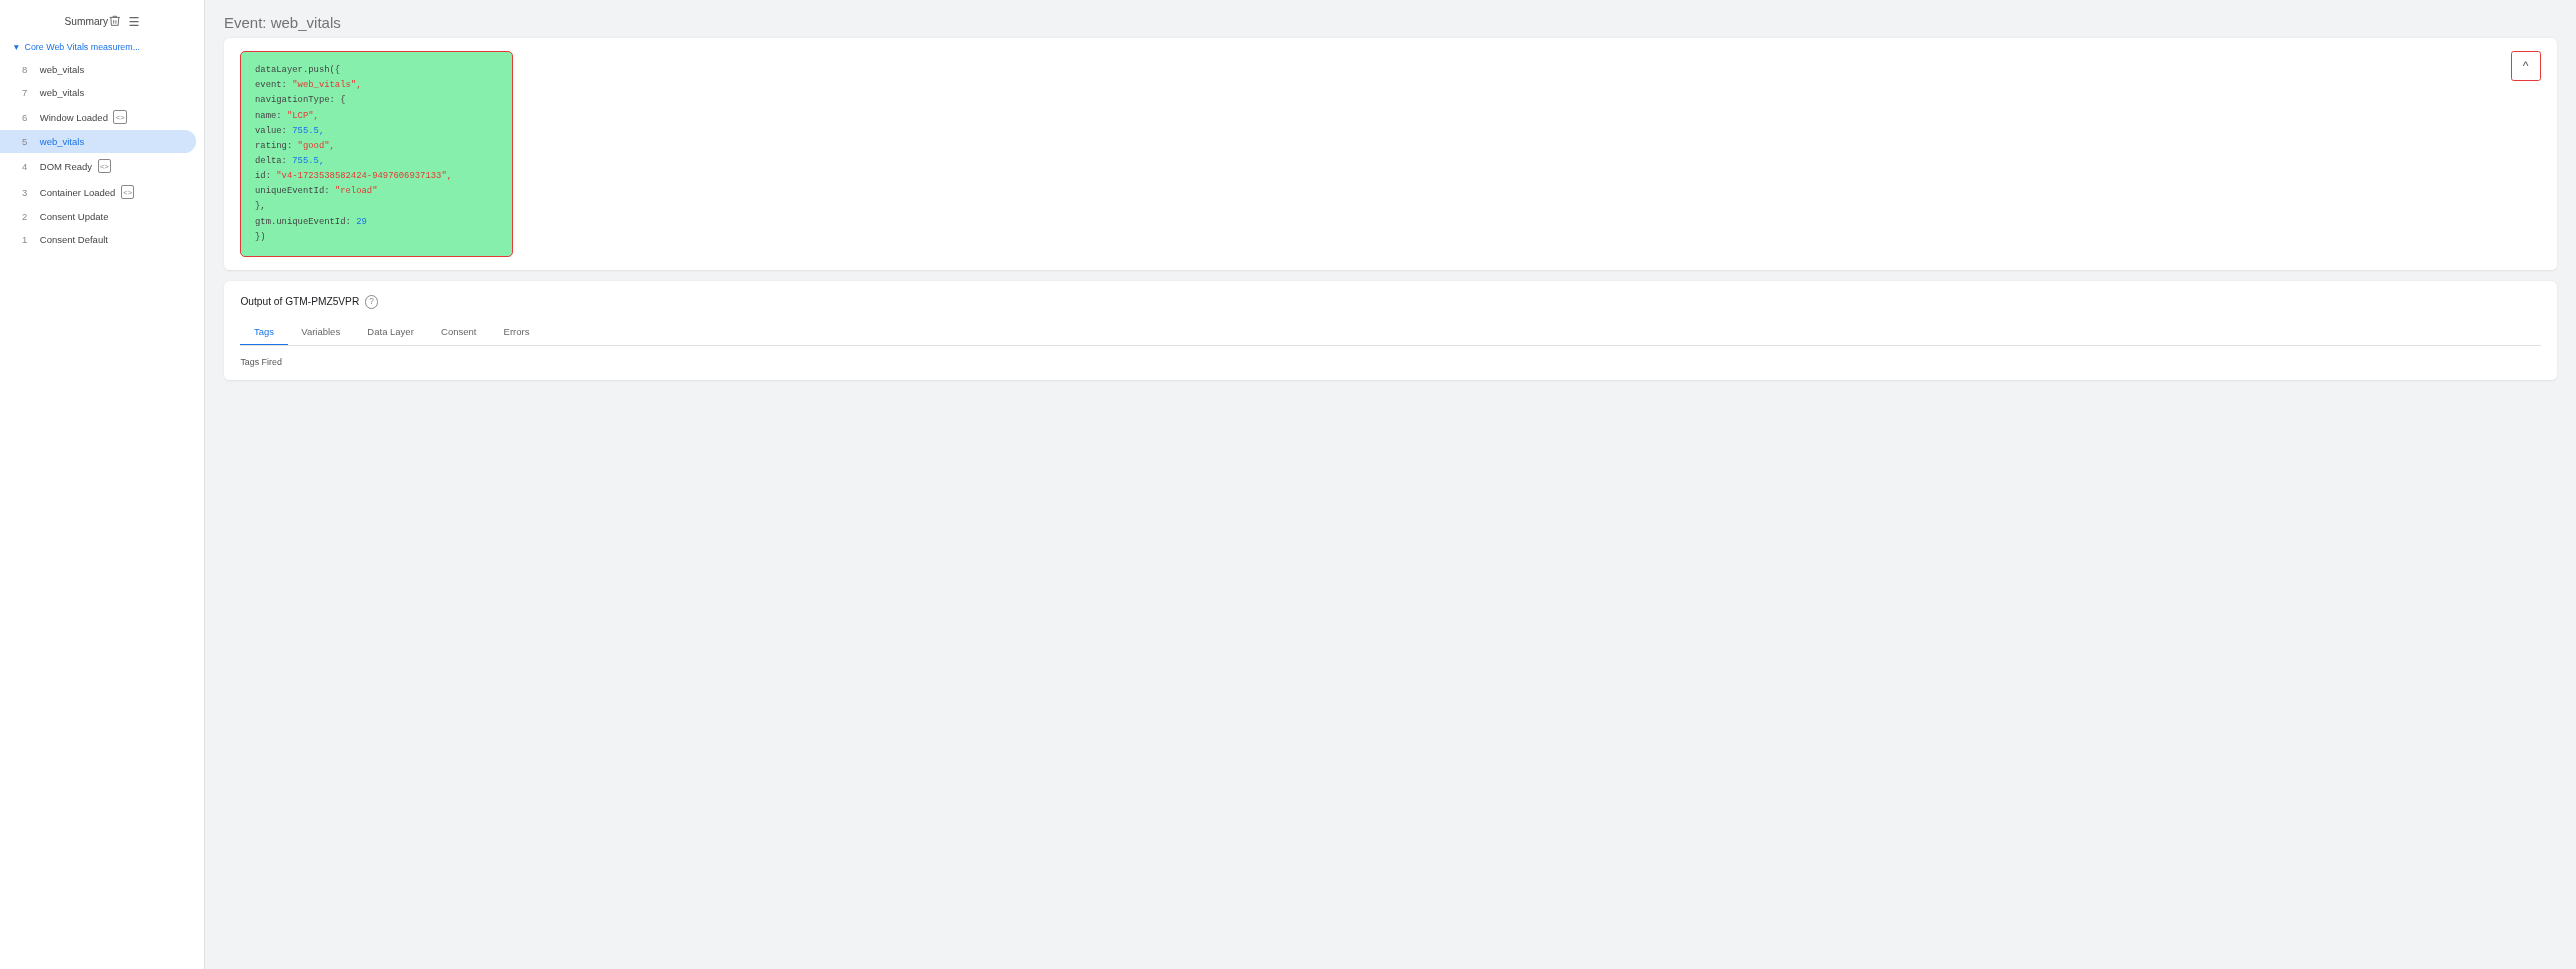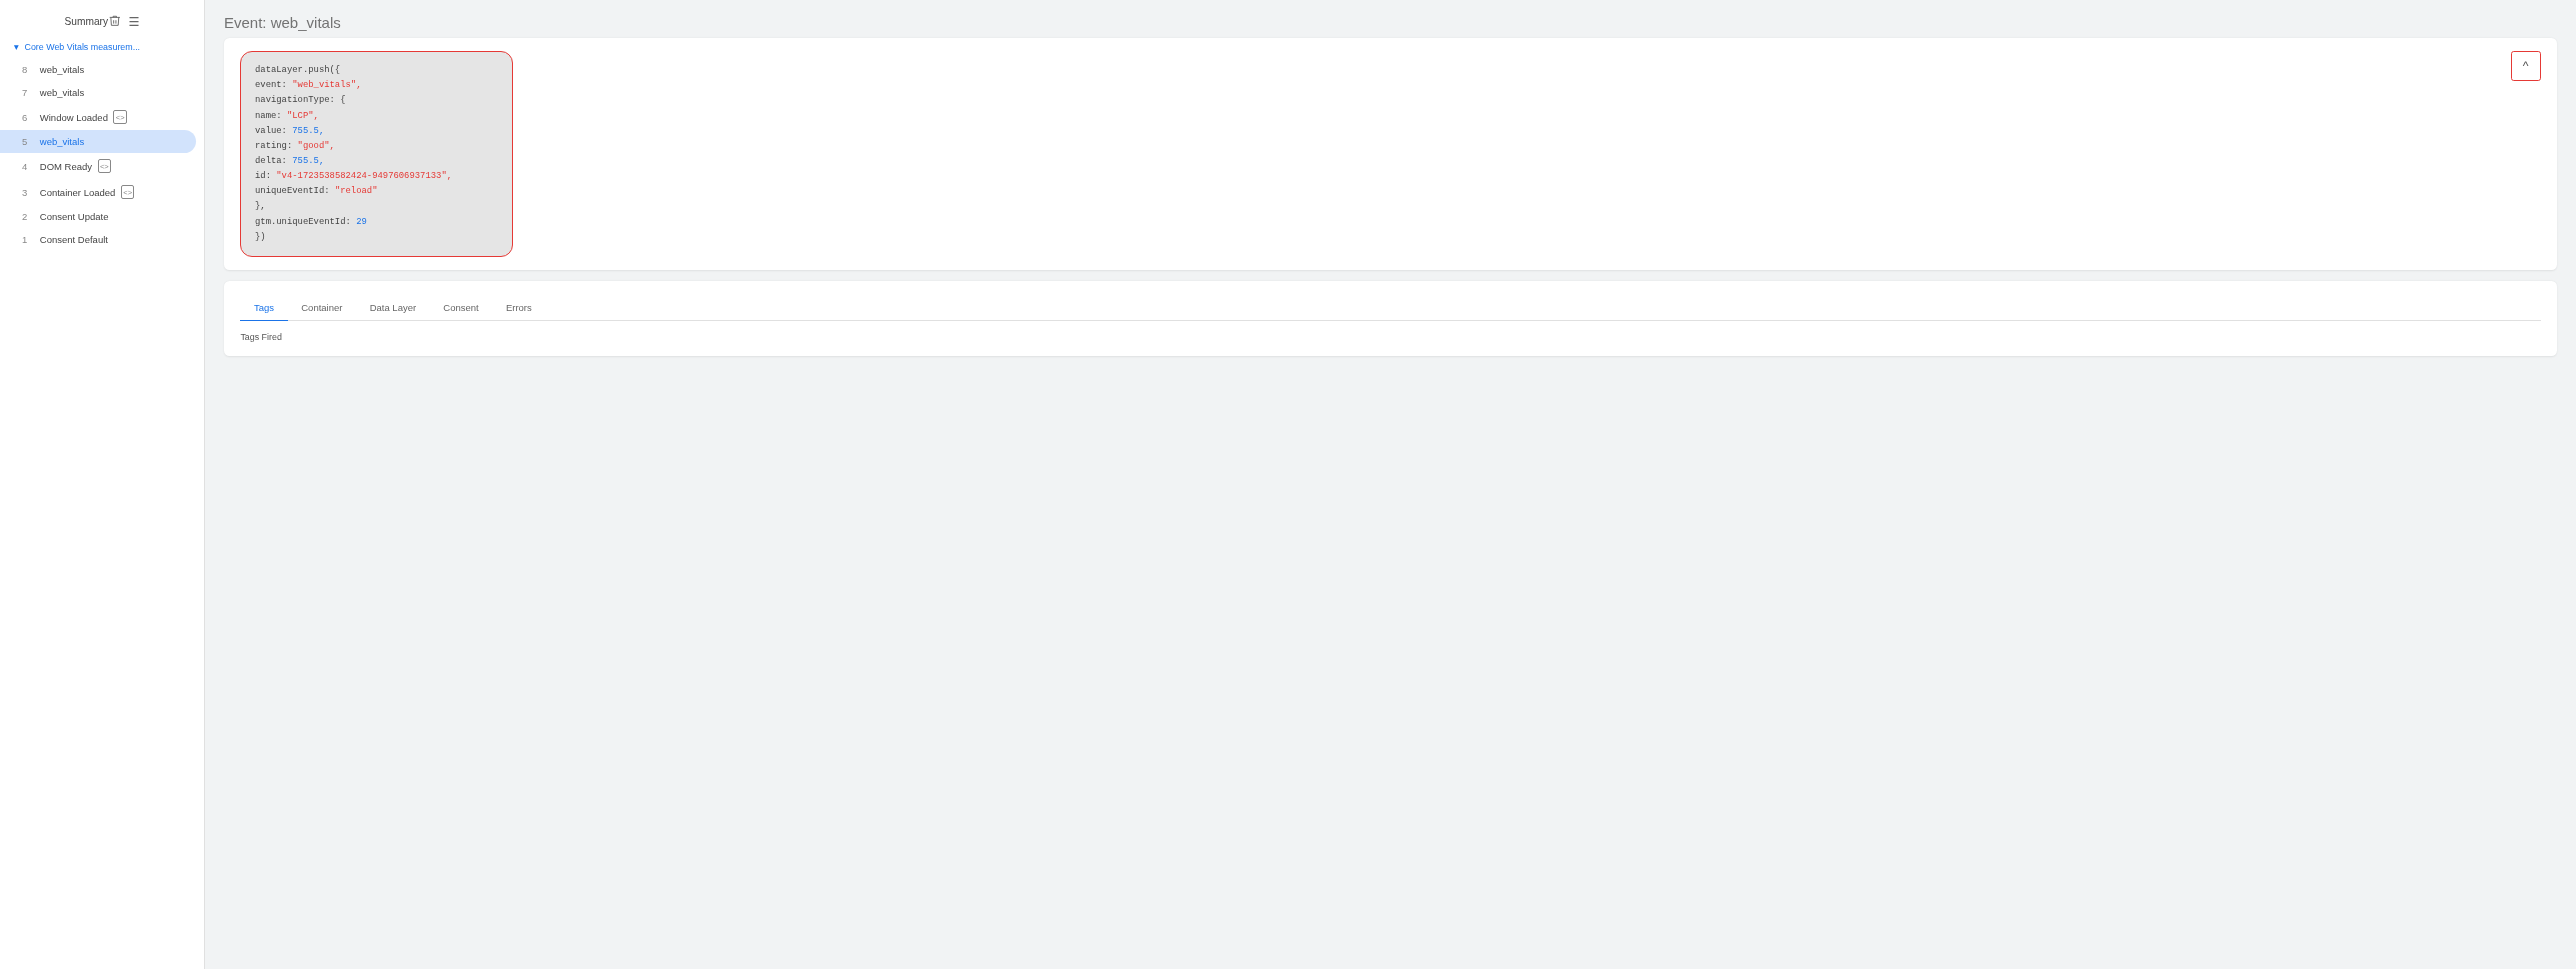--- a/index.html
+++ b/index.html
@@ -115,26 +115,26 @@
     }
 
     .api-call-container {
       display: flex;
       align-items: flex-start;
       justify-content: space-between;
     }
 
     .code-block {
       border: 1.4px solid #e53935;
-      border-radius: 12px;
+      border-radius: 5px;
       padding: 11px 13.6px;
       font-family: 'Courier New', Courier, monospace;
       font-size: 8.9px;
       line-height: 1.7;
-      background: #e5e5e5;
+      background: #86efac;
       min-width: 273px;
       max-width: 443px;
     }
 
     .code-block .key { color: #444; }
     .code-block .str { color: #e53935; }
     .code-block .num { color: #1a73e8; }
 
     .collapse-btn {
       border: 1px solid #e53935;
@@ -297,24 +297,28 @@
           <div><span class="key">  gtm.uniqueEventId: </span><span class="num">29</span></div>
           <div style="color: rgb(68, 68, 68);">})</div>
         </div>
       <div class="collapse-btn">
         <span>^</span>
       </div>
     </div>
   </div>
 
   <div class="card output-card">
+    <div class="card-title">
+      <span>Output of GTM-PMZ5VPR</span>
+      <div class="help-icon">?</div>
+    </div>
 
     <div class="tabs-bar" id="tabs-bar">
         <div class="tab active">Tags</div>
-        <div class="tab">Container</div>
+        <div class="tab">Variables</div>
         <div class="tab">Data Layer</div>
         <div class="tab">Consent</div>
         <div class="tab">Errors</div>
       </div>
 
     <div class="tags-fired-label">Tags Fired</div>
   </div>
 
 </div>
 

